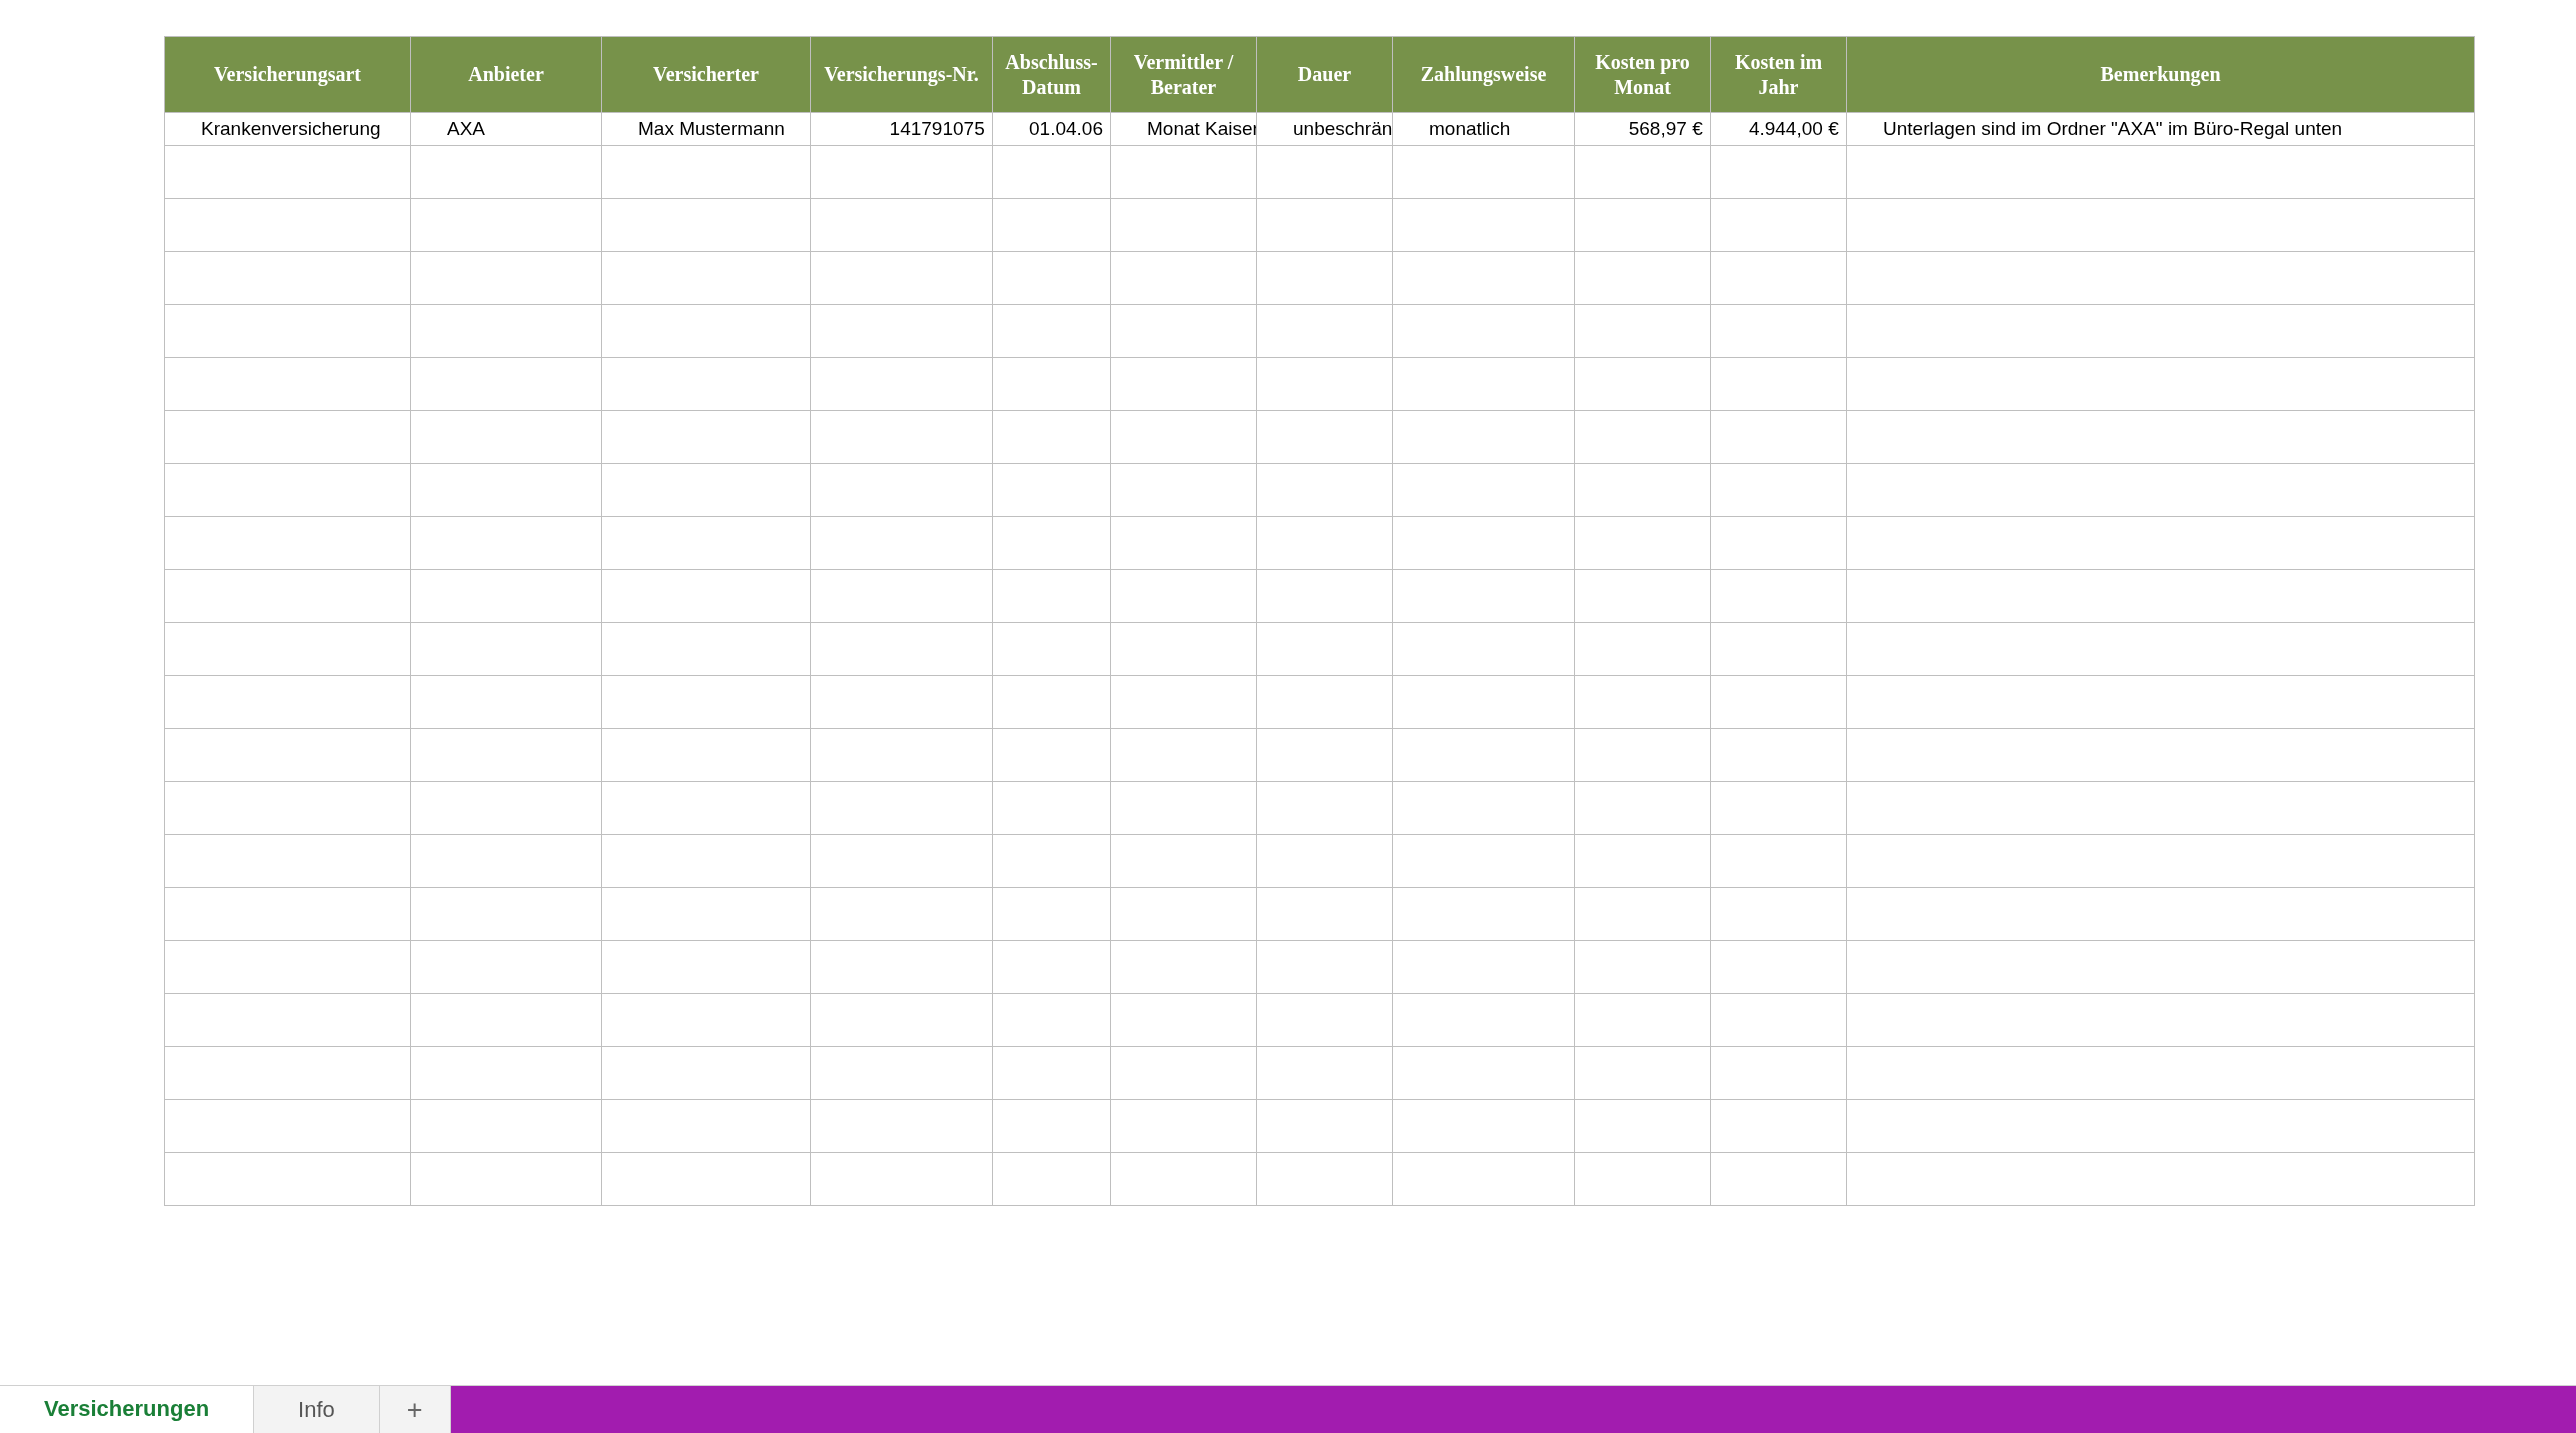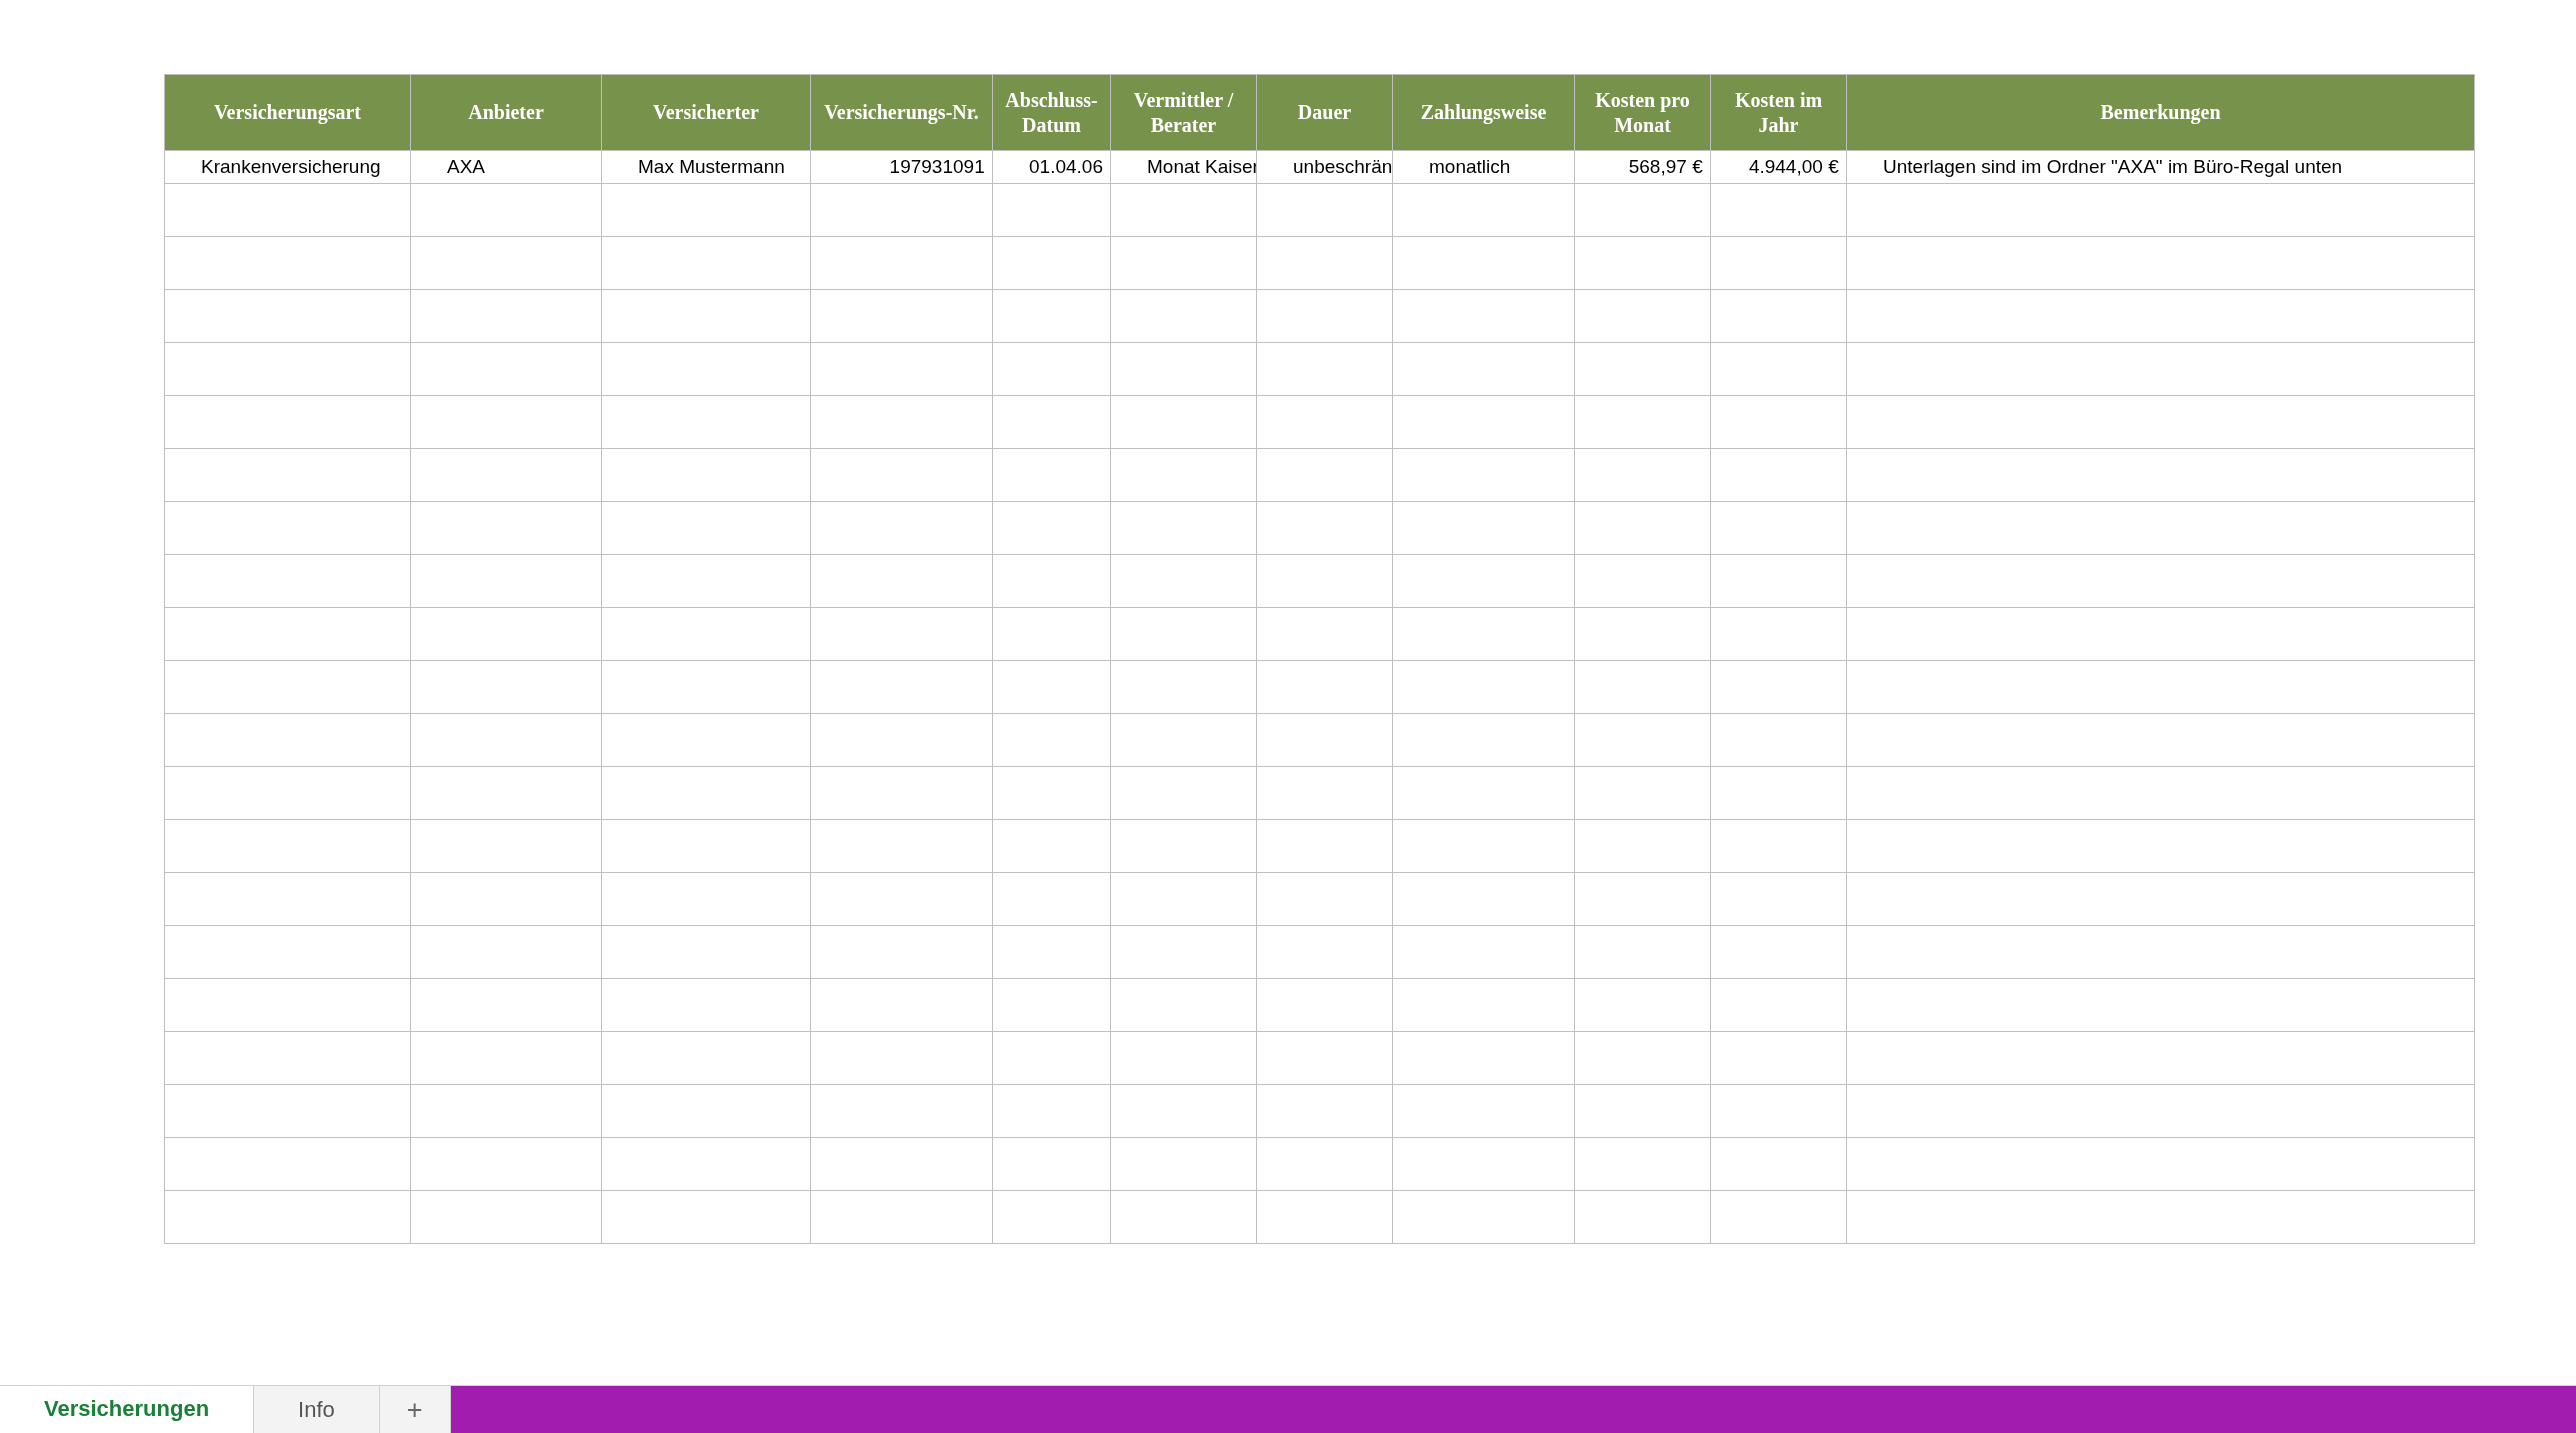--- a/index.html
+++ b/index.html
@@ -26,21 +26,20 @@
       justify-content: center;
       font-family: Georgia, "Times New Roman", serif;
       font-size: 40px;
       font-weight: 400;
       border: 0.9px solid #bfbfbf;
     }
     table.main {
       width: 100%;
       border-collapse: collapse;
       table-layout: fixed;
-      margin-top: 38px;
     }
     table.main th {
       background: #77924a;
       color: #fff;
       font-family: Georgia, "Times New Roman", serif;
       font-weight: bold;
       font-size: 20px;
       padding: 9px 5.5px;
       border: 0.9px solid #bfbfbf;
       text-align: center;
@@ -142,21 +141,21 @@
         <th>Kosten pro Monat</th>
         <th>Kosten im Jahr</th>
         <th>Bemerkungen</th>
       </tr>
     </thead>
     <tbody id="table-body">
         <tr>
           <td class="al-left">Krankenversicherung</td>
           <td class="al-left">AXA</td>
           <td class="al-left">Max Mustermann</td>
-          <td class="al-right">197931091</td>
+          <td class="al-right">141791075</td>
           <td class="al-right">01.04.06</td>
           <td class="al-left">Monat Kaiser</td>
           <td class="al-left">unbeschränkt</td>
           <td class="al-left">monatlich</td>
           <td class="al-right">568,97 €</td>
           <td class="al-right">4.944,00 €</td>
           <td class="al-left">Unterlagen sind im Ordner "AXA" im Büro-Regal unten</td>
         </tr>
         <tr class="data-row">
           <td class="al-left"></td>

